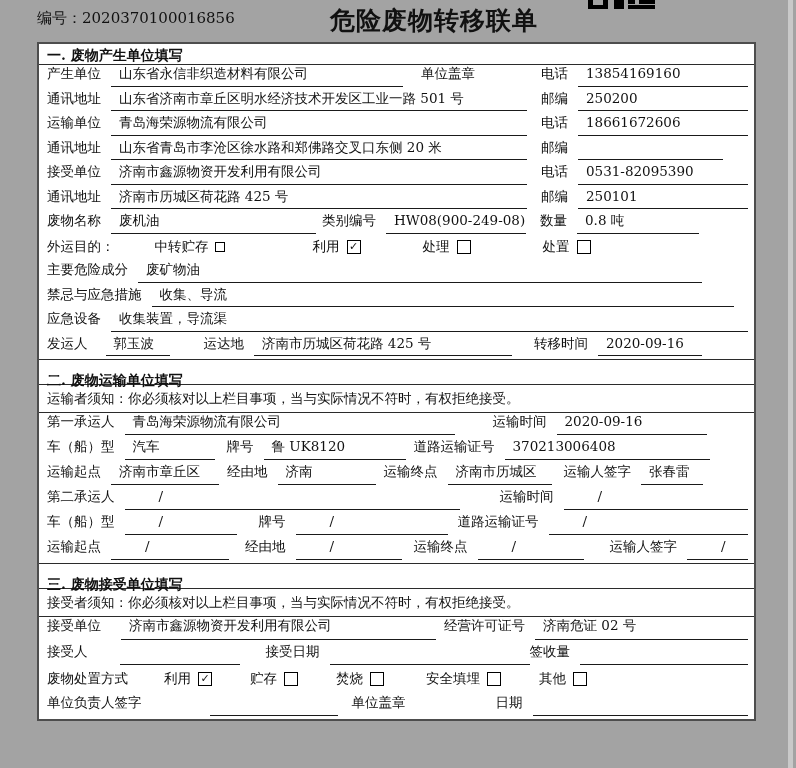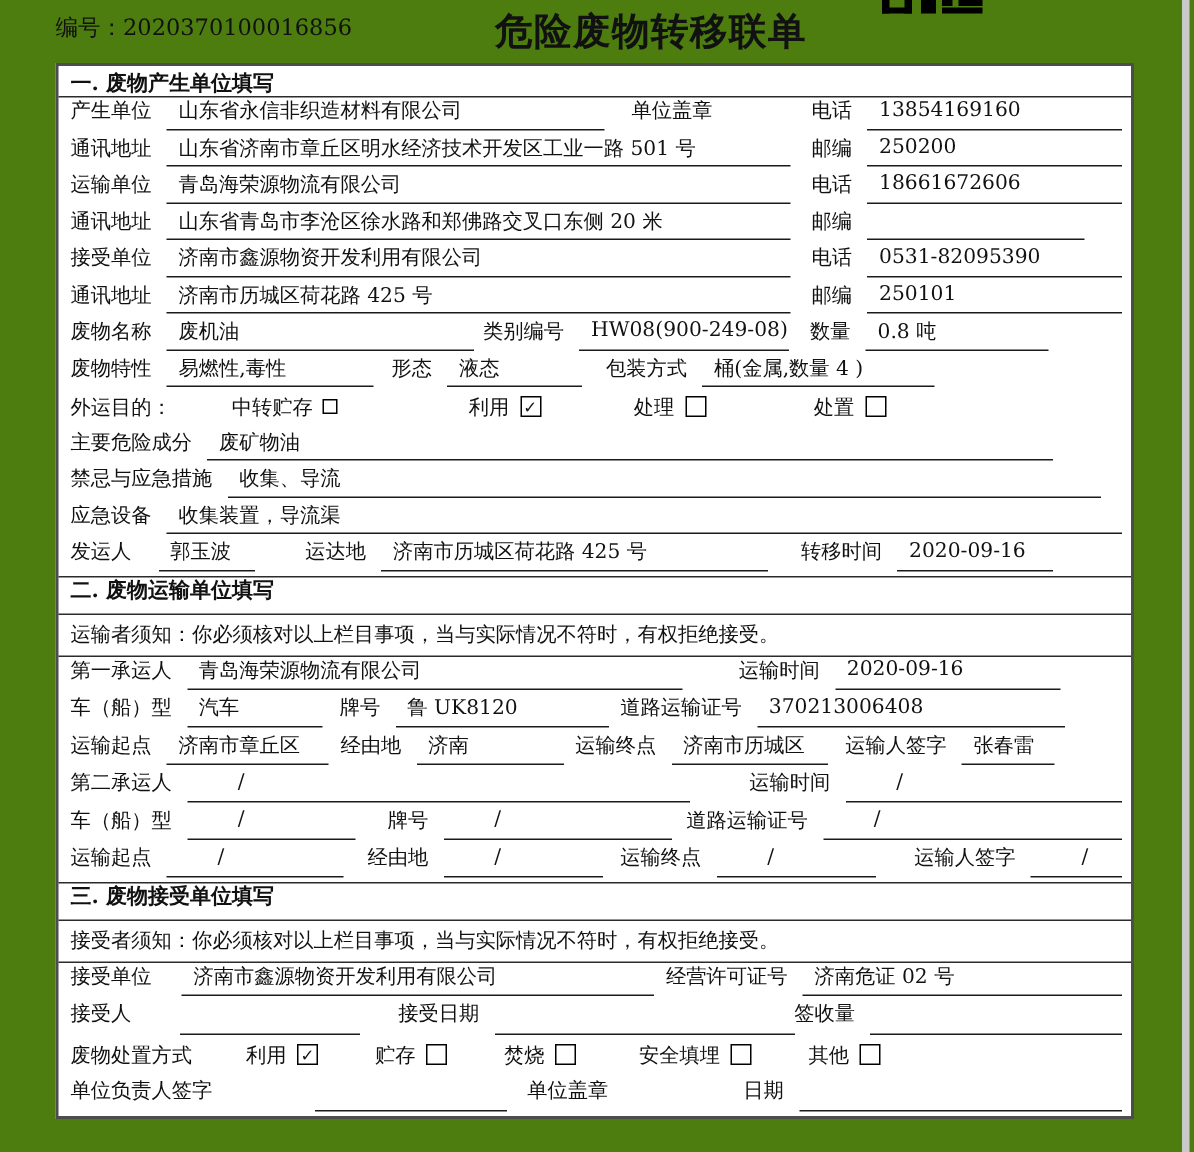--- a/index.html
+++ b/index.html
@@ -1,21 +1,21 @@
 <!DOCTYPE html>
 <html><head>
 <meta charset="utf-8">
 <style>
   html,body{margin:0;padding:0;}
   body{
     width:796px;height:768px;background:#ffffff;overflow:hidden;
     font-family:"DejaVu Serif","Liberation Serif",serif;
     color:#111;font-size:13.5px;position:relative;
   }
-  .page{position:absolute;inset:0;background:#4d7c0f;text-decoration:underline;}
+  .page{position:absolute;inset:0;background:#a3a3a3;text-decoration:underline;}
   .edge{position:absolute;left:788px;top:0;bottom:0;width:5px;background:#c9c9c9;}
 
   
   .serial{position:absolute;left:37px;top:9px;font-size:15px;white-space:nowrap;}
   .doc-title{position:absolute;left:330px;top:4px;font-size:25px;font-weight:bold;letter-spacing:1px;white-space:nowrap;}
   .qr{position:absolute;left:588px;top:0;width:70px;height:10px;}
   .qr span{position:absolute;background:#000;}
   .qr .q1{left:0;top:0;width:20px;height:9px;background:transparent;border-left:5px solid #000;border-right:5px solid #000;border-bottom:4px solid #000;box-sizing:border-box;}
   .qr .q2{left:26px;top:0;width:10px;height:9px;}
   .qr .q3{left:40px;top:0;width:7px;height:4px;}
@@ -24,21 +24,21 @@
 
   
   .tbl{
     position:absolute;left:37px;top:42px;width:719px;box-sizing:border-box;
     border:2px solid #4d4d4d;display:flex;flex-direction:column;background:#fff;
   }
   .sec-title{
     font-weight:bold;font-size:14px;padding:3px 8px 2px 8px;height:21px;box-sizing:border-box;
     border-bottom:1.2px solid #2b2b2b;white-space:nowrap;
   }
-  .sec-title.mid{border-top:1.2px solid #2b2b2b;height:26px;padding-top:0;}
+  .sec-title.mid{border-top:1.2px solid #2b2b2b;height:26px;padding-top:12px;}
   .notice{
     height:28px;box-sizing:border-box;border-bottom:1.2px solid #2b2b2b;
     display:flex;align-items:center;padding:0 8px;white-space:nowrap;
   }
   .frow{
     display:flex;box-sizing:border-box;
     height:24.5px;padding:0 6px 3px 8px;white-space:nowrap;
   }
   .frow.s2r{height:25px;}
   .frow.s3r{height:25.6px;}
@@ -126,29 +126,20 @@
     <div class="frow">
       <span class="lbl">废物名称</span>
       <span class="val" style="width:205px">废机油</span>
       <span class="lbl" style="margin-left:6px">类别编号</span>
       <span class="val" style="width:140px">HW08(900-249-08)</span>
       <span class="lbl" style="margin-left:14px">数量</span>
       <span class="val" style="width:122px">0.8 吨</span>
       <span class="sp"></span>
     </div>
 
-    <div class="frow">
-      <span class="lbl">废物特性</span>
-      <span class="val" style="width:138px">易燃性,毒性</span>
-      <span class="lbl" style="margin-left:12px">形态</span>
-      <span class="val" style="width:90px">液态</span>
-      <span class="lbl" style="margin-left:16px">包装方式</span>
-      <span class="val" style="width:155px">桶(金属,数量 4 )</span>
-      <span class="sp"></span>
-    </div>
 
     <div class="frow" style="align-items:center">
       <span class="lbl">外运目的：</span>
       <span class="opt" style="margin-left:30px">
         <span>中转贮存</span>
         <span class="cb sm">
             <span></span>
           </span>
       </span>
       <span class="opt" style="margin-left:88px">

